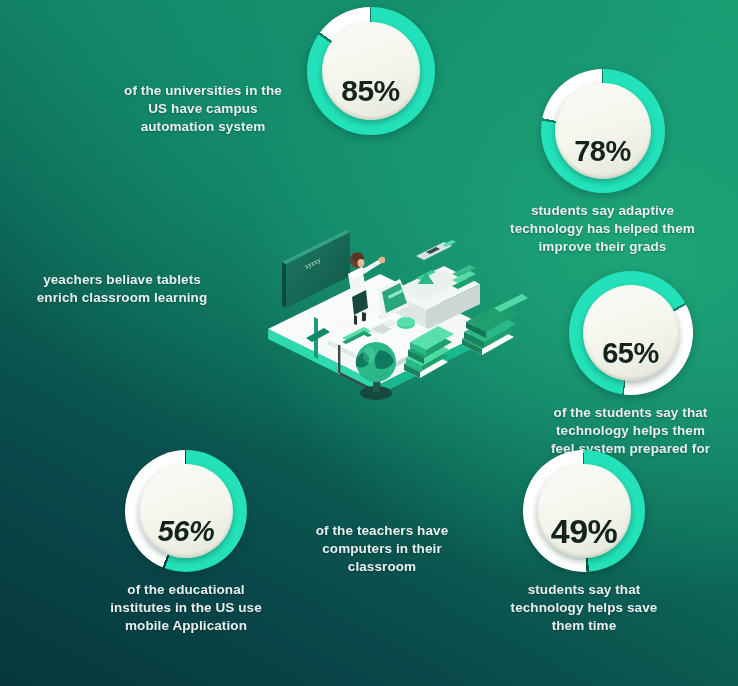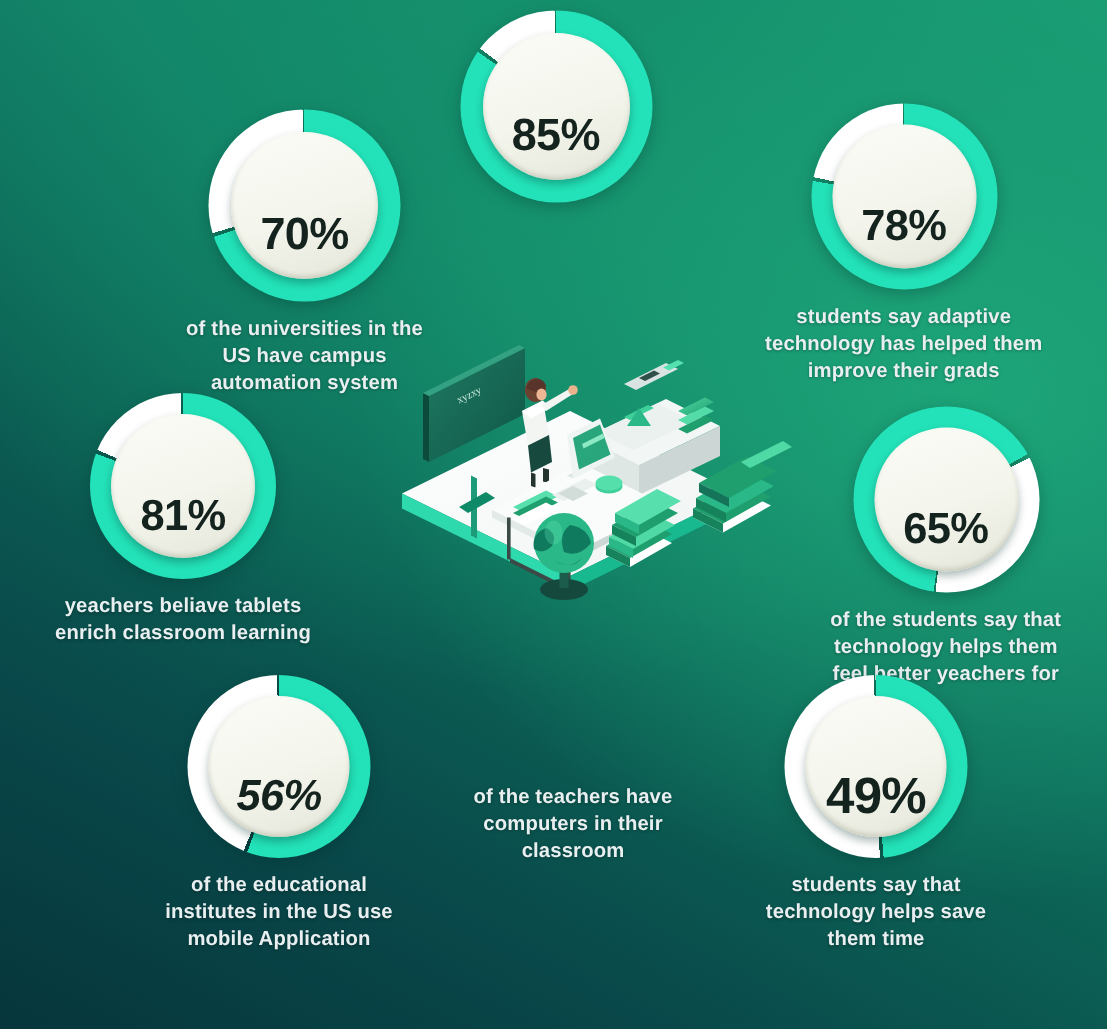--- a/index.html
+++ b/index.html
@@ -218,25 +218,20 @@
         <polygon points="234,126 254,136 254,130 234,120" fill="#17835c"></polygon>
         <polygon points="236,110 268,92 288,102 256,120" fill="#1f9e6e"></polygon>
         <polygon points="236,116 256,126 256,120 236,110" fill="#15735a"></polygon>
         <polygon points="264,96 292,82 298,86 270,100" fill="#4fd9a4"></polygon>
       </g>
     </svg>
   </div>
 
   <div id="stats-layer">
       <div class="stat" id="stat-70">
-        <div class="gauge" style="width: 128px; height: 128px; background: conic-gradient(rgb(35, 226, 185) 0deg, rgb(35, 226, 185) 250.8deg, transparent 250.8deg, transparent 253.2deg, rgb(255, 255, 255) 253.2deg, rgb(255, 255, 255) 358.8deg, transparent 358.8deg, transparent 360deg);">
-          <div class="gauge-inner" style="width: 98px; height: 98px;">
-            <span class="gauge-value" style="font-size: 30px;">70%</span>
-          </div>
-        </div>
         <div class="caption">of the universities in the
 US have campus
 automation system</div>
       </div>
       <div class="stat" id="stat-85">
         <div class="gauge" style="width: 128px; height: 128px; background: conic-gradient(rgb(35, 226, 185) 0deg, rgb(35, 226, 185) 304.8deg, transparent 304.8deg, transparent 307.2deg, rgb(255, 255, 255) 307.2deg, rgb(255, 255, 255) 358.8deg, transparent 358.8deg, transparent 360deg);">
           <div class="gauge-inner" style="width: 98px; height: 98px;">
             <span class="gauge-value" style="font-size: 30px;">85%</span>
           </div>
         </div>
@@ -245,37 +240,32 @@
         <div class="gauge" style="width: 124px; height: 124px; background: conic-gradient(rgb(35, 226, 185) 0deg, rgb(35, 226, 185) 279.6deg, transparent 279.6deg, transparent 282deg, rgb(255, 255, 255) 282deg, rgb(255, 255, 255) 358.8deg, transparent 358.8deg, transparent 360deg);">
           <div class="gauge-inner" style="width: 96px; height: 96px;">
             <span class="gauge-value" style="font-size: 29px;">78%</span>
           </div>
         </div>
         <div class="caption">students say adaptive
 technology has helped them
 improve their grads</div>
       </div>
       <div class="stat" id="stat-81">
-        <div class="gauge" style="width: 124px; height: 124px; background: conic-gradient(rgb(35, 226, 185) 0deg, rgb(35, 226, 185) 290.4deg, transparent 290.4deg, transparent 292.8deg, rgb(255, 255, 255) 292.8deg, rgb(255, 255, 255) 358.8deg, transparent 358.8deg, transparent 360deg);">
-          <div class="gauge-inner" style="width: 96px; height: 96px;">
-            <span class="gauge-value" style="font-size: 29px;">81%</span>
-          </div>
-        </div>
         <div class="caption">yeachers beliave tablets
 enrich classroom learning</div>
       </div>
       <div class="stat" id="stat-65">
         <div class="gauge" style="width: 124px; height: 124px; background: conic-gradient(from 188deg, rgb(35, 226, 185) 0deg, rgb(35, 226, 185) 232.8deg, transparent 232.8deg, transparent 235.2deg, rgb(255, 255, 255) 235.2deg, rgb(255, 255, 255) 358.8deg, transparent 358.8deg, transparent 360deg);">
           <div class="gauge-inner" style="width: 96px; height: 96px;">
             <span class="gauge-value" style="font-size: 29px;">65%</span>
           </div>
         </div>
         <div class="caption">of the students say that
 technology helps them
-feel better yeachers for</div>
+feel system prepared for</div>
       </div>
       <div class="stat" id="stat-56">
         <div class="gauge" style="width: 122px; height: 122px; background: conic-gradient(rgb(35, 226, 185) 0deg, rgb(35, 226, 185) 200.4deg, transparent 200.4deg, transparent 202.8deg, rgb(255, 255, 255) 202.8deg, rgb(255, 255, 255) 358.8deg, transparent 358.8deg, transparent 360deg);">
           <div class="gauge-inner" style="width: 94px; height: 94px; font-style: italic;">
             <span class="gauge-value" style="font-size: 29px;">56%</span>
           </div>
         </div>
         <div class="caption">of the educational
 institutes in the US use
 mobile Application</div>

